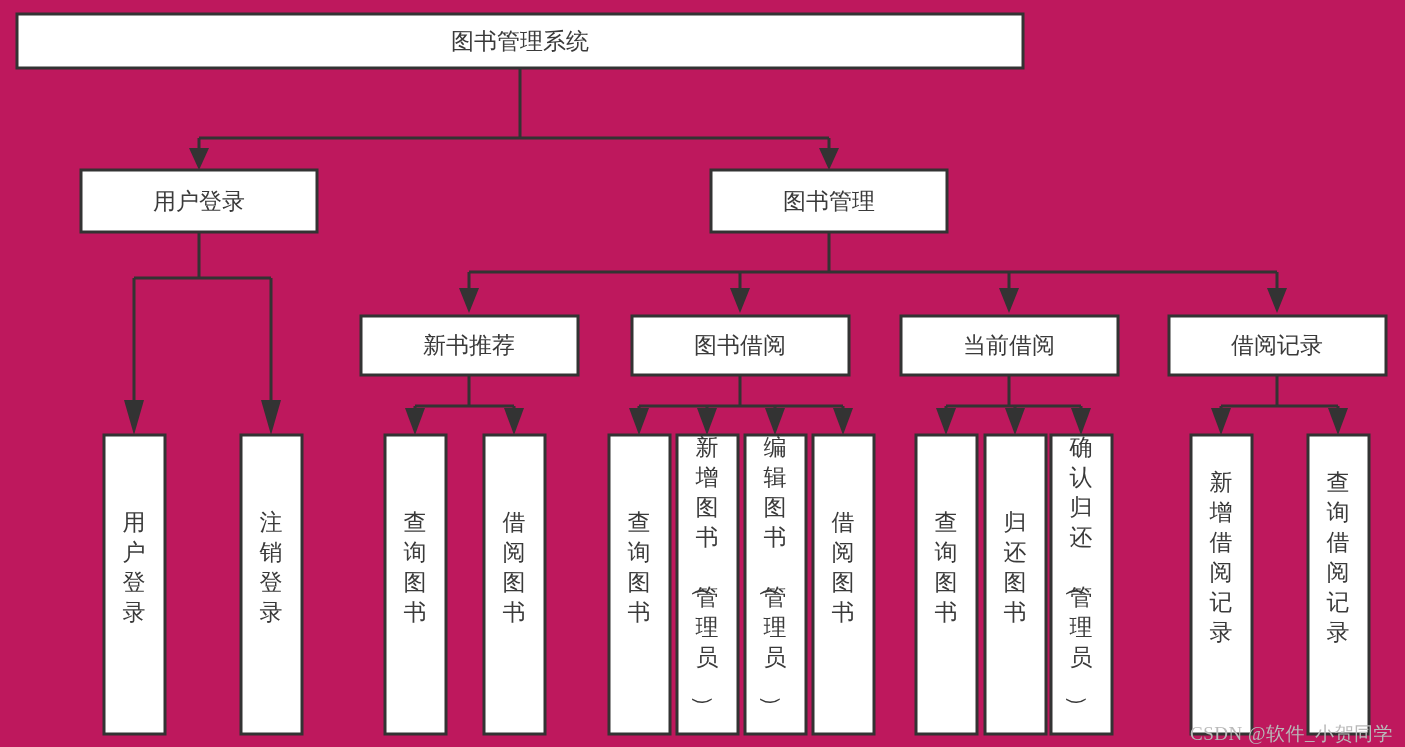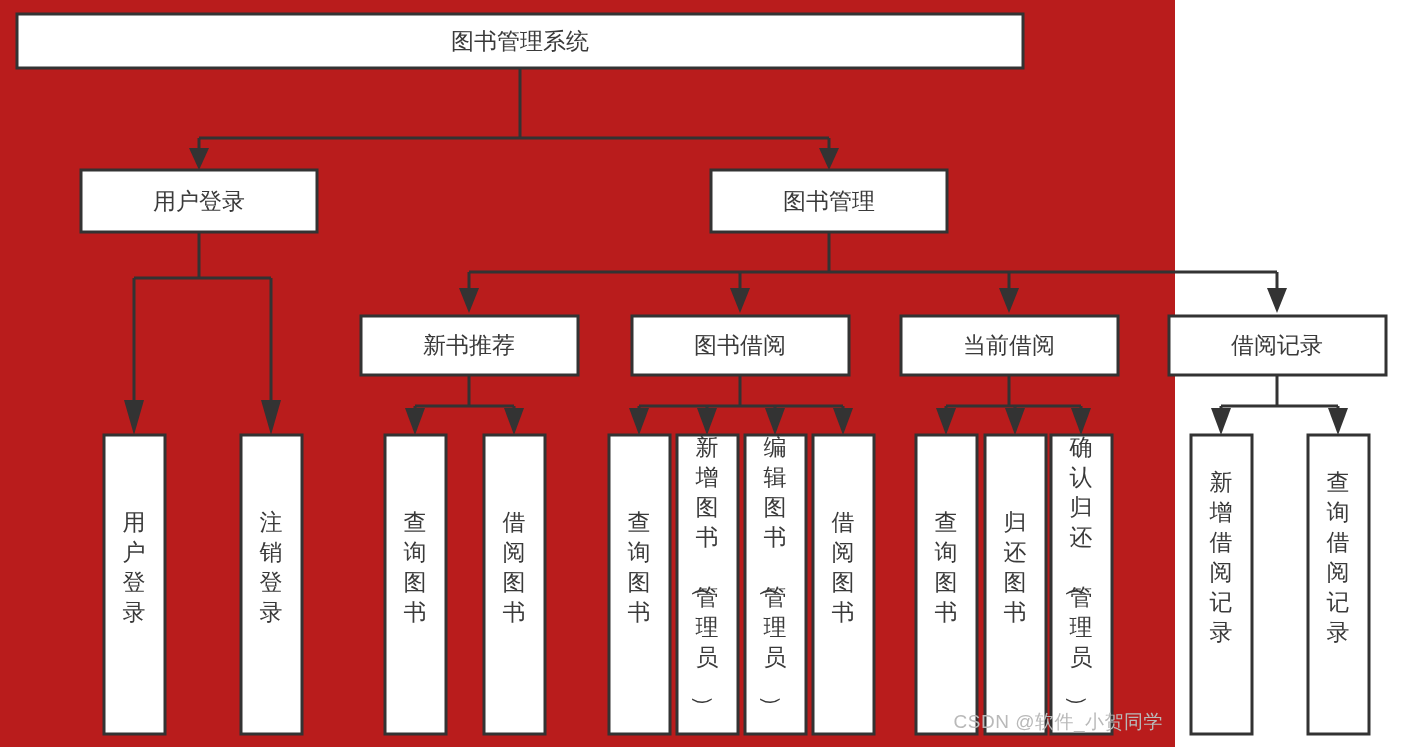--- a/index.html
+++ b/index.html
@@ -8,23 +8,23 @@
     background: #ffffff;
   }
   body {
     width: 1405px;
     height: 747px;
     font-family: "DejaVu Sans", "Liberation Sans", sans-serif;
     overflow: hidden;
   }
   #diagram-root {
     position: relative;
-    width: 1175px;
+    width: 1405px;
     height: 747px;
-    background: #b91c1c;
+    background: #be185d;
   }
   svg.flow {
     position: absolute;
     top: 0;
     left: 0;
     width: 1405px;
     height: 747px;
   }
   .node-rect {
     fill: #ffffff;
@@ -50,22 +50,22 @@
   }
   .node-label-vert {
     font-family: "DejaVu Sans", "Liberation Sans", sans-serif;
     fill: #3a3a3a;
     font-size: 23px;
     text-anchor: middle;
   }
   .watermark {
     position: absolute;
     right: 12px;
-    bottom: 12px;
-    font-family: Liberation Sans, sans-serif;
+    bottom: 0;
+    font-family: Liberation Serif, serif;
     font-size: 19px;
     color: #b9b9b9;
     letter-spacing: 0.5px;
     white-space: nowrap;
     pointer-events: none;
   }
 </style>
 </head>
 <body>
 

